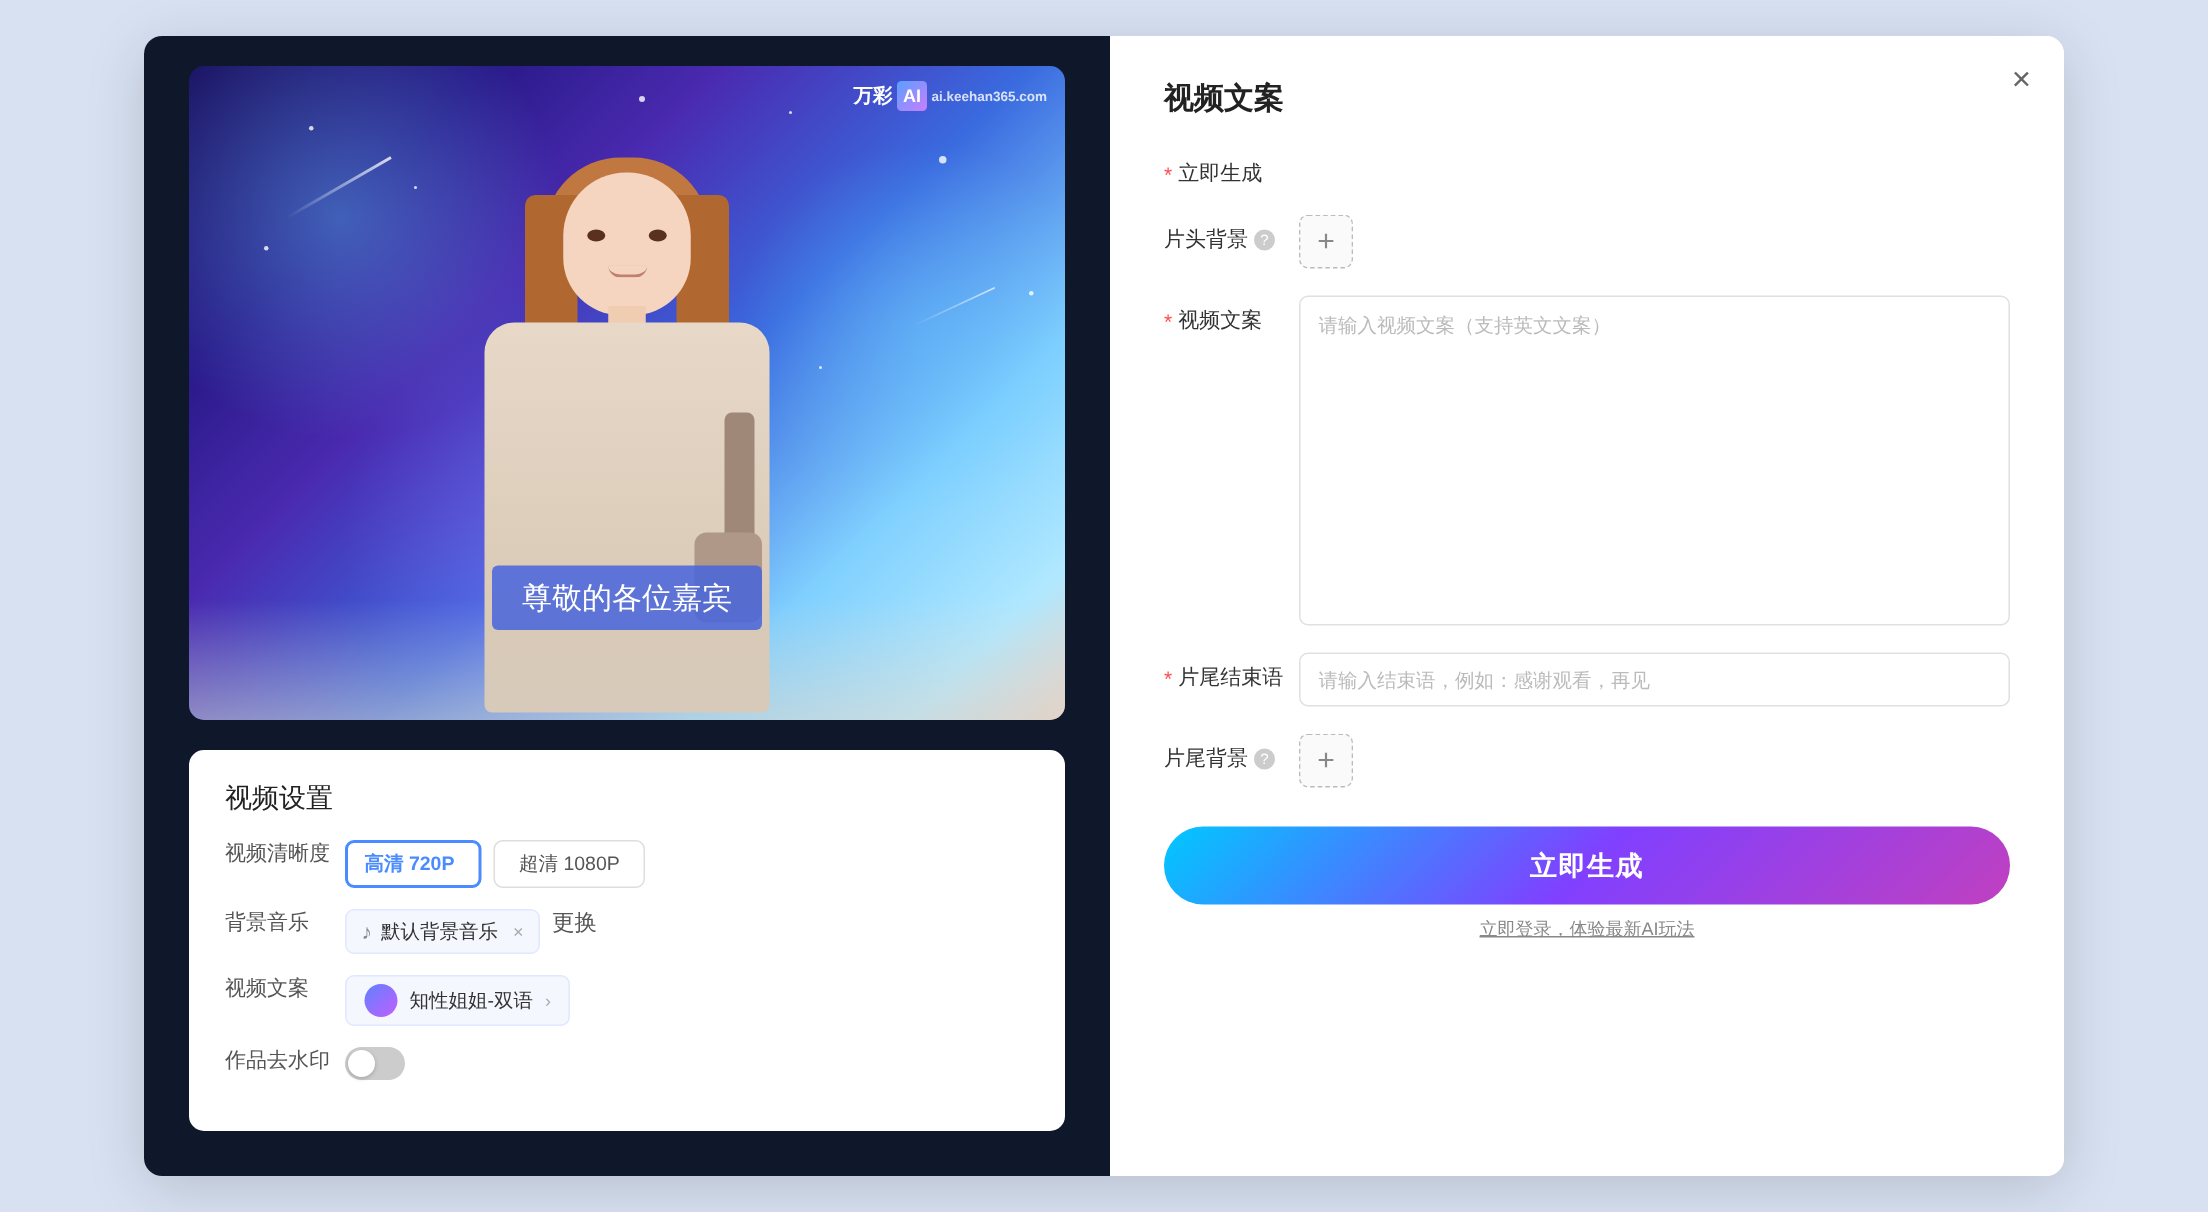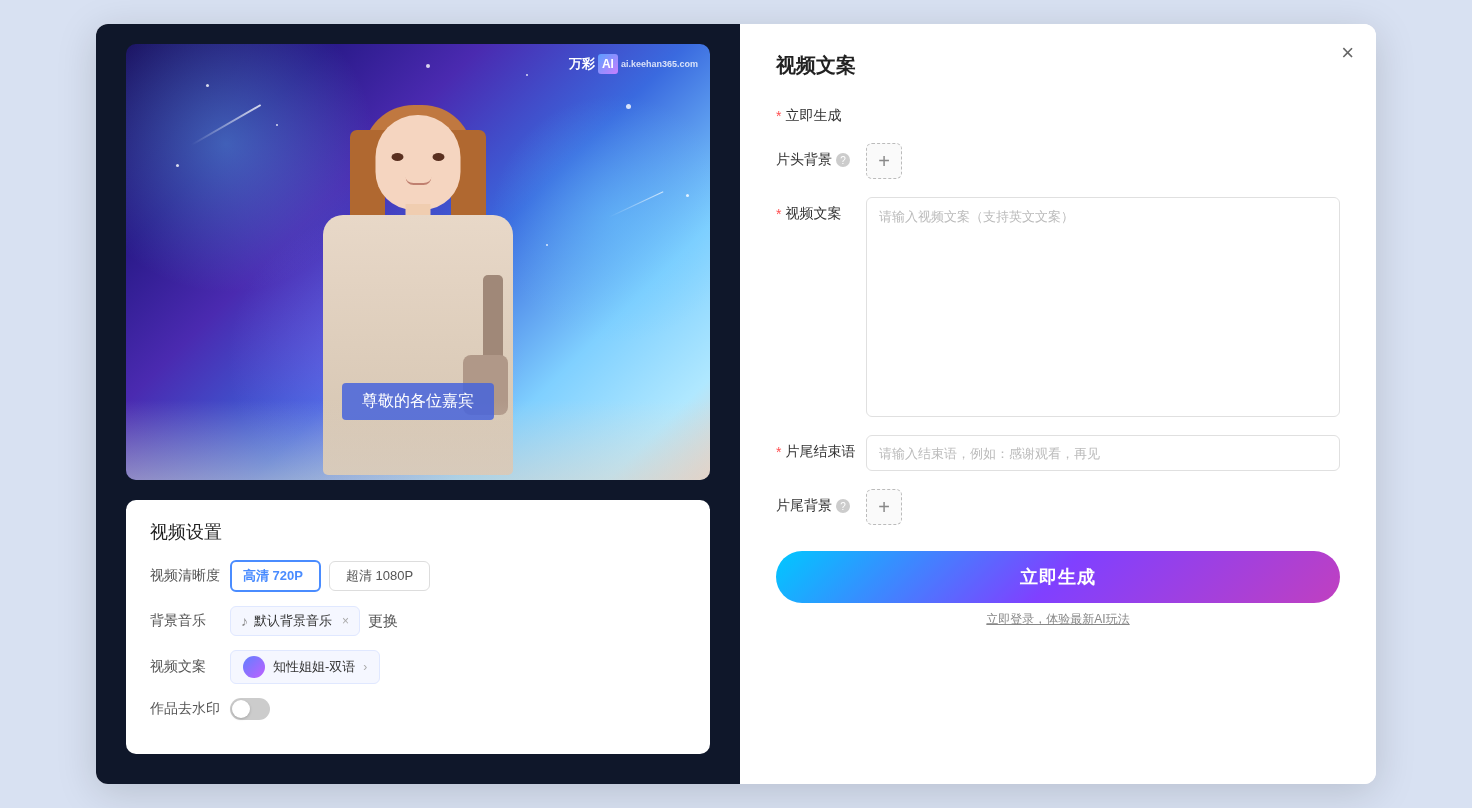--- a/index.html
+++ b/index.html
@@ -103,41 +103,40 @@
 
     .subtitle-bar {
       position: absolute;
       bottom: 60px;
       left: 50%;
       transform: translateX(-50%);
       background: rgba(70, 100, 220, 0.85);
       color: #fff;
       padding: 8px 20px;
       border-radius: 4px;
-      font-size: 16px;
+      font-size: 20px;
       white-space: nowrap;
     }
 
     
     .settings-section {
       background: #fff;
       border-radius: 10px;
       padding: 20px 24px;
     }
 
     .settings-title {
       font-size: 18px;
       font-weight: 400;
       color: #222;
       margin-bottom: 16px;
     }
 
     .setting-row {
       display: flex;
-      align-items: center;
       margin-bottom: 14px;
     }
 
     .setting-label {
       width: 80px;
       font-size: 14px;
       color: #555;
       flex-shrink: 0;
     }
 

